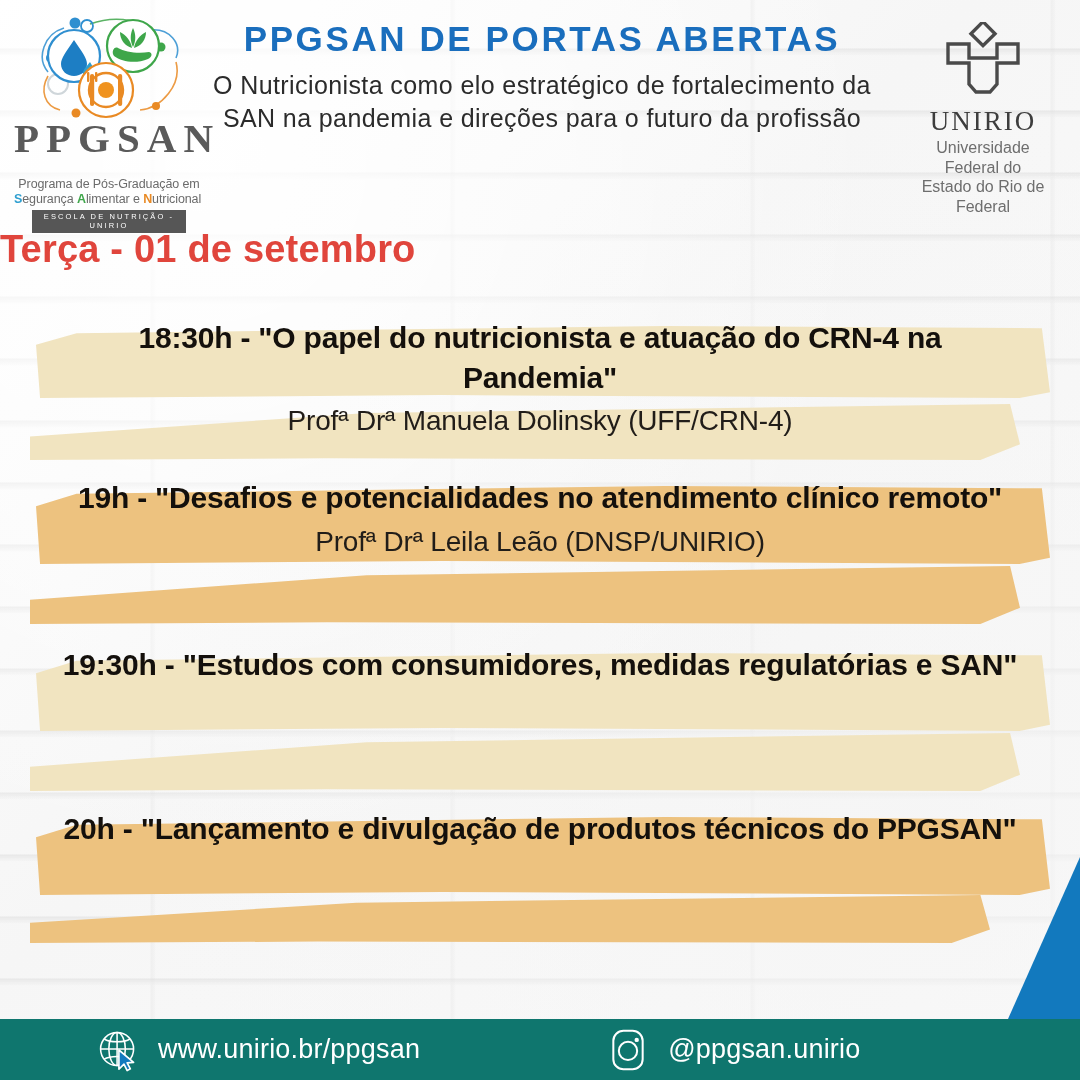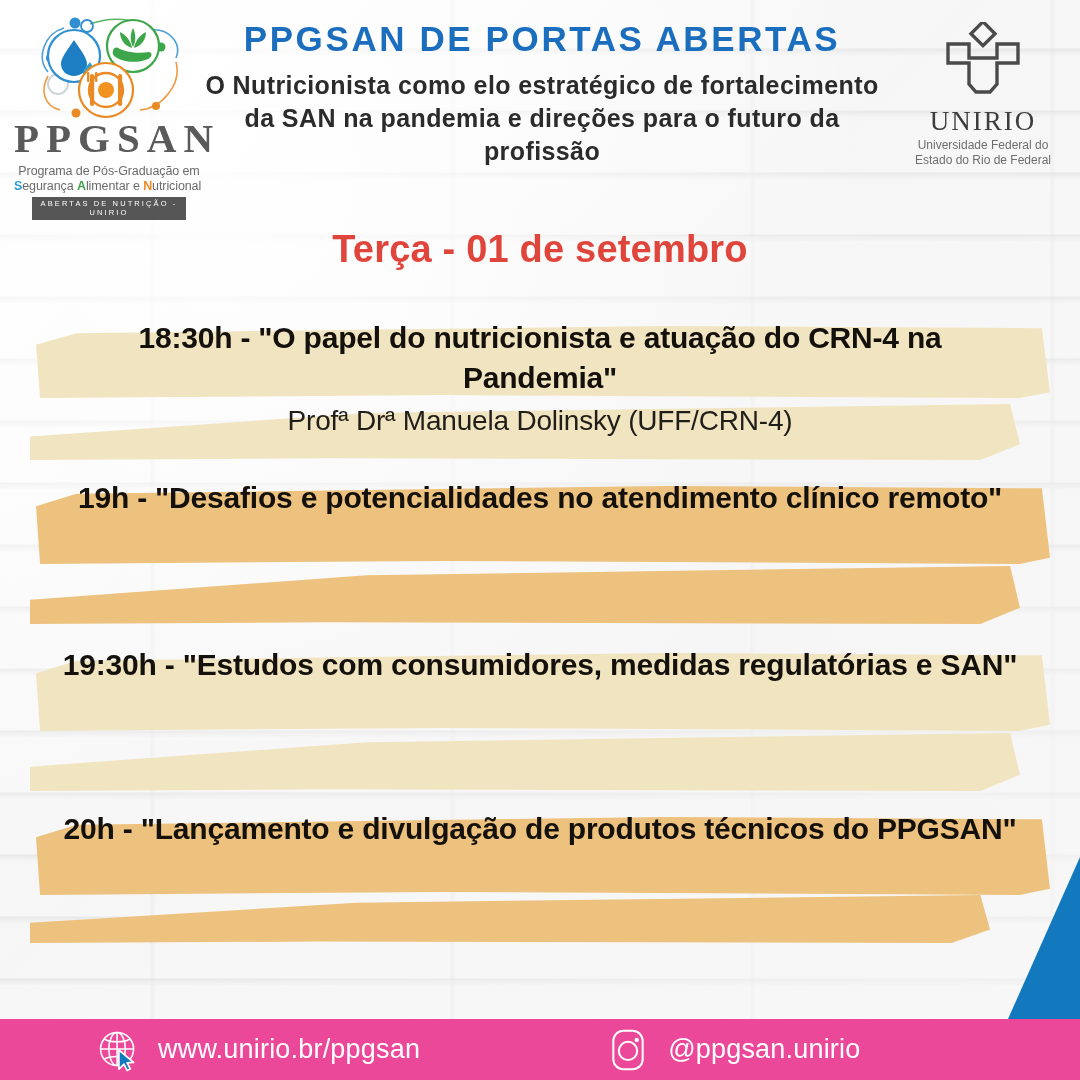--- a/index.html
+++ b/index.html
@@ -86,21 +86,21 @@
     letter-spacing: 7px;
     color: #5a5a5a;
     text-align: center;
     line-height: 1;
     margin-top: -4px;
   }
   .logo-sub1 {
     font-size: 12.5px;
     color: #6b6b6b;
     text-align: center;
-    margin-top: 5px;
+    margin-top: 18px;
     letter-spacing: -0.1px;
   }
   .logo-sub2 {
     font-size: 12.5px;
     text-align: left;
     color: #6b6b6b;
     margin-top: 1px;
     letter-spacing: -0.1px;
   }
   .logo-sub2 .s { color: #2f9fd0; font-weight: bold; }
@@ -131,53 +131,53 @@
     color: #1a6ebd;
     letter-spacing: 2.6px;
     line-height: 1.1;
     margin: 0 0 10px 0;
   }
   .event-subtitle {
     font-size: 25px;
     color: #2b2b2b;
     line-height: 1.32;
     letter-spacing: 0.4px;
-    font-weight: 700;
+    font-weight: 400;
     margin: 8px;
   }
 
   
   .logo-unirio {
     position: absolute;
     right: 22px;
     top: 22px;
     width: 150px;
     text-align: center;
   }
   .unirio-word {
     font-family: "Liberation Serif", serif;
     font-size: 27px;
     letter-spacing: 2px;
     color: #3d3d3d;
     margin-top: 0;
     line-height: 1;
   }
   .unirio-sub {
-    font-size: 12px;
+    font-size: 16px;
     color: #6e6e6e;
     line-height: 1.22;
     margin-top: 3px;
   }
 
   
   .date-line {
     position: absolute;
     top: 228px;
     left: 0; right: 0;
-    text-align: center;
+    text-align: left;
     font-size: 38px;
     font-weight: bold;
     color: #e0453c;
     letter-spacing: 0.2px;
   }
 
   
   .sessions {
     position: absolute;
     top: 318px;
@@ -243,21 +243,21 @@
     height: 162px;
     background: #1279be;
     clip-path: polygon(100% 0%, 100% 100%, 0% 100%);
   }
 
   
   .footer {
     position: absolute;
     left: 0; right: 0; bottom: 0;
     height: 61px;
-    background: #ec4899;
+    background: #0f766e;
     display: flex;
     align-items: center;
   }
   .footer-item {
     display: flex;
     align-items: center;
     color: #ffffff;
   }
   .footer-item.web { margin-left: 96px; }
   .footer-item.insta { margin-left: 186px; }
@@ -326,21 +326,21 @@
           <circle cx="76" cy="76" r="8" fill="#f0931f"></circle>
           <rect x="60" y="60" width="4.2" height="32" rx="2" fill="#e98a24"></rect>
           <rect x="88" y="60" width="4.2" height="32" rx="2" fill="#e98a24"></rect>
           <rect x="57" y="58" width="2.4" height="10" rx="1" fill="#e98a24"></rect>
           <rect x="65" y="58" width="2.4" height="10" rx="1" fill="#e98a24"></rect>
         </svg>
       </div>
       <div class="logo-word">PPGSAN</div>
       <div class="logo-sub1">Programa de Pós-Graduação em</div>
       <div class="logo-sub2"><span class="s">S</span>egurança <span class="a">A</span>limentar e <span class="n">N</span>utricional</div>
-      <div class="logo-band">ABERTAS DE NUTRIÇÃO - UNIRIO</div>
+      <div class="logo-band">ESCOLA DE NUTRIÇÃO - UNIRIO</div>
     </div>
 
     <div class="title-block">
       <h1 class="event-title">PPGSAN DE PORTAS ABERTAS</h1>
       <p class="event-subtitle">O Nutricionista como elo estratégico de fortalecimento da SAN na pandemia e direções para o futuro da profissão</p>
     </div>
 
     <div class="logo-unirio">
       <svg width="94" height="82" viewBox="0 0 94 82">
         <g fill="none" stroke="#4a4a4a" stroke-width="3.4" stroke-linejoin="miter">
@@ -367,20 +367,21 @@
         <p class="session-title">18:30h - "O papel do nutricionista e atuação do CRN-4 na Pandemia"</p>
         <p class="session-speaker">Profª Drª Manuela Dolinsky (UFF/CRN-4)</p>
       </div>
     </div>
 
     <div class="session dark" style="height:163px">
       <div class="stroke stroke-title" style="top:12px;height:78px"></div>
       <div class="stroke stroke-speaker" style="top:92px;height:58px"></div>
       <div class="session-text" style="padding-top:4px">
         <p class="session-title">19h - "Desafios e potencialidades no atendimento clínico remoto"</p>
+        <p class="session-speaker">Profª Drª Leila Leão (DNSP/UNIRIO)</p>
       </div>
     </div>
 
     <div class="session light" style="height:160px">
       <div class="stroke stroke-title" style="top:10px;height:78px"></div>
       <div class="stroke stroke-speaker" style="top:90px;height:58px"></div>
       <div class="session-text" style="padding-top:2px">
         <p class="session-title">19:30h - "Estudos com consumidores, medidas regulatórias e SAN"</p>
       </div>
     </div>

